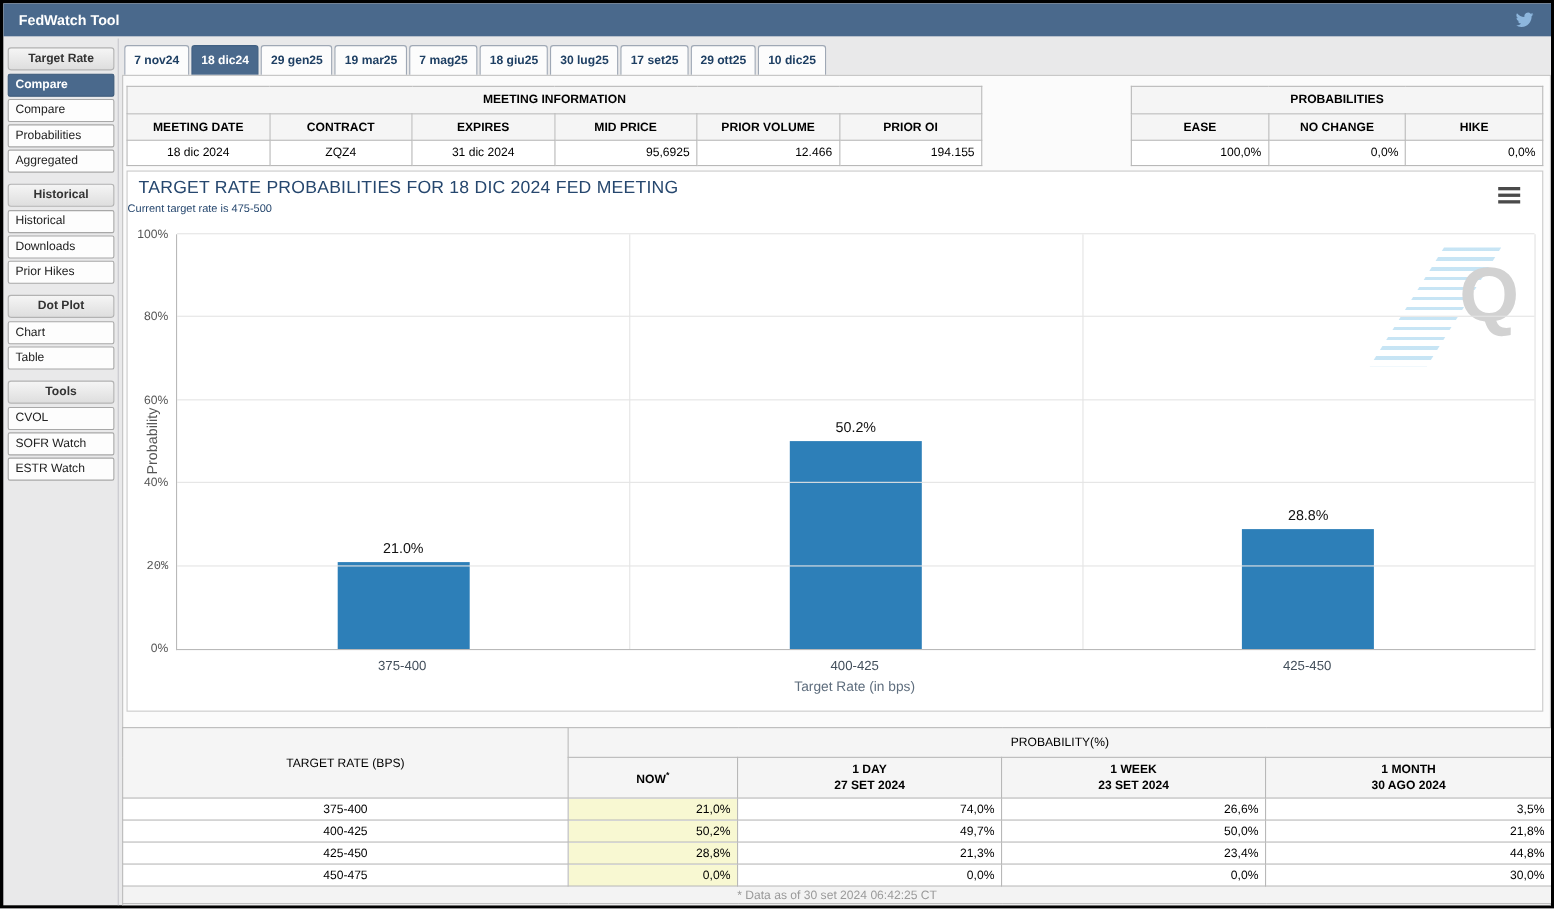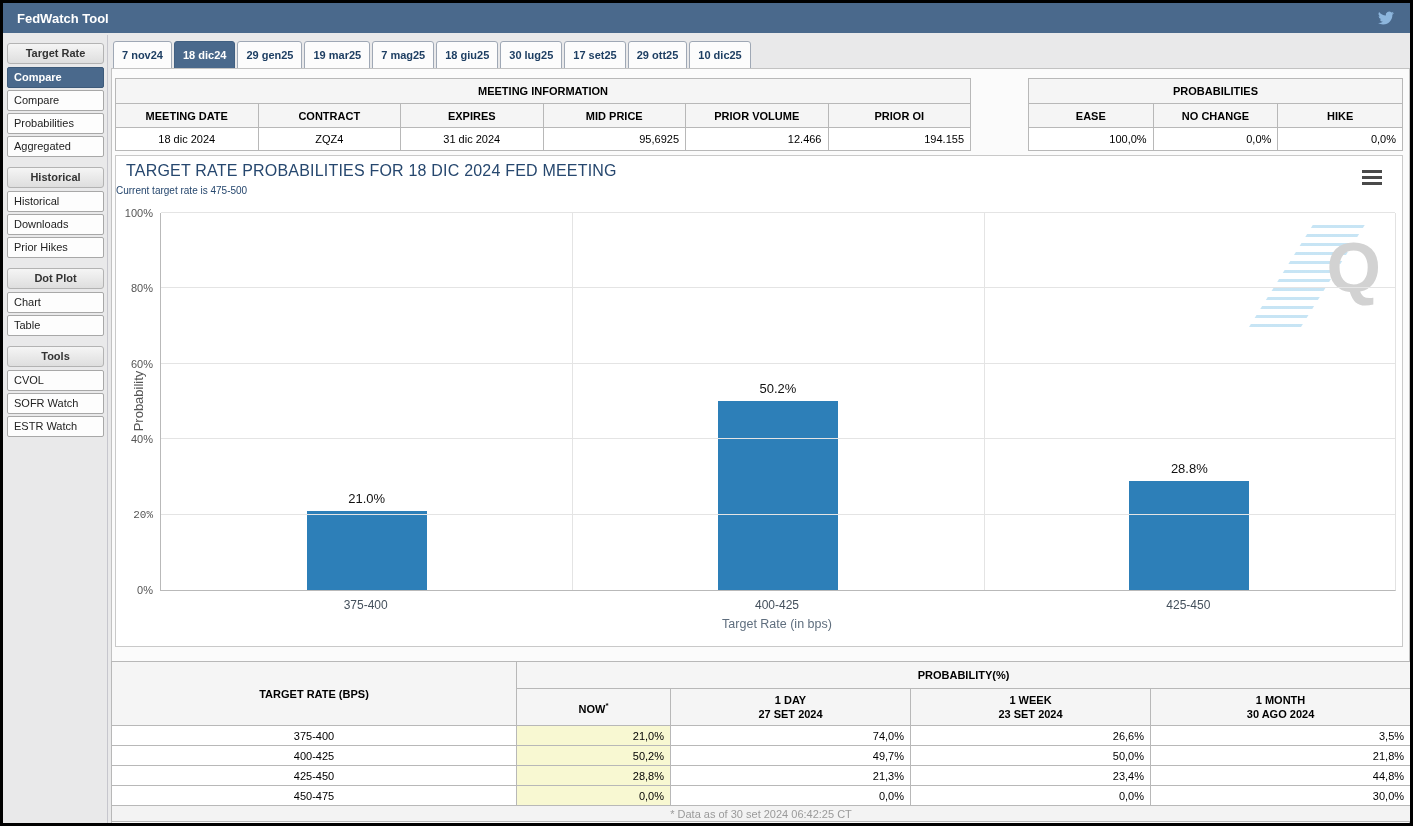--- a/index.html
+++ b/index.html
@@ -34,21 +34,21 @@
        border-radius:3px 3px 0 0;font-size:11px;font-weight:bold;color:#1e3f63;cursor:pointer;}
   .tab.selected{background:#4a698c;color:#fff;border-color:#416082;}
 
   
   table{border-collapse:collapse;background:#fff;table-layout:fixed;}
   td{border:1px solid #b8b8b8;font-size:11px;padding:0 6px;overflow:hidden;white-space:nowrap;}
   .tbl-title{background:#f5f5f5;font-weight:bold;text-align:center;height:24px;font-size:11px;}
   .tbl-head{background:#f5f5f5;font-weight:bold;text-align:center;height:23px;}
   .tbl-val{height:22px;background:#fff;}
   .c{text-align:center}.r{text-align:right}
-  .meeting-table{position:absolute;left:112px;top:75px;width:856px;}
+  .meeting-table{position:absolute;left:112px;top:75px;width:778px;}
   .prob-table{position:absolute;left:1025px;top:75px;width:375px;}
 
   
   .chart-panel{position:absolute;left:112px;top:152px;width:1288px;height:492px;
                background:#fff;border:1px solid #c9c9c9;box-sizing:border-box;}
   .chart-title{position:absolute;left:10px;top:6px;font-size:16px;color:#26476e;letter-spacing:.2px;}
   .hamburger{position:absolute;right:20px;top:14px;width:20px;cursor:pointer;}
   .hamburger div{height:3px;background:#4a4a4a;margin-bottom:3px;}
   .chart-subtitle{position:absolute;left:0;right:0;top:29px;text-align:left;font-size:10px;color:#26476e;}
   .ylabel{position:absolute;left:22px;top:245px;transform:translate(-50%,-50%) rotate(-90deg);
@@ -67,21 +67,21 @@
   .xaxis-title{position:absolute;left:44px;top:461px;width:1234px;text-align:center;font-size:12.5px;color:#5f6e7e;}
   .watermark{position:absolute;right:6px;top:12px;width:110px;height:110px;pointer-events:none;}
   .wm-stripes{position:absolute;left:0;top:0;width:52px;height:108px;opacity:.8;
               background:repeating-linear-gradient(to bottom,#b9def2 0 3px,transparent 3px 9px);
               transform:skewX(-32deg);}
   .wm-q{position:absolute;right:8px;top:8px;font-size:70px;font-weight:bold;color:#d2d2d2;line-height:1;}
 
   
   .bottom-table{position:absolute;left:108px;top:658px;width:1299px;}
   .bottom-table td{font-size:11px;}
-  .bt-h1{height:26px;background:#f5f5f5;font-weight:bold;text-align:center;}
+  .bt-h1{height:26px;background:#f5f5f5;font-weight:normal;text-align:center;}
   .bt-h2{height:36px;background:#f5f5f5;font-weight:bold;text-align:center;line-height:14px;}
   .bt-row td{height:19px;}
   .yellow{background:#f8f8d2;}
   .bt-foot{height:15px;background:#f3f3f3;color:#9a9a9a;text-align:center;font-size:10.5px;}
   sup{font-size:8px;}
 </style>
 </head>
 <body>
 
 <div class="app">

